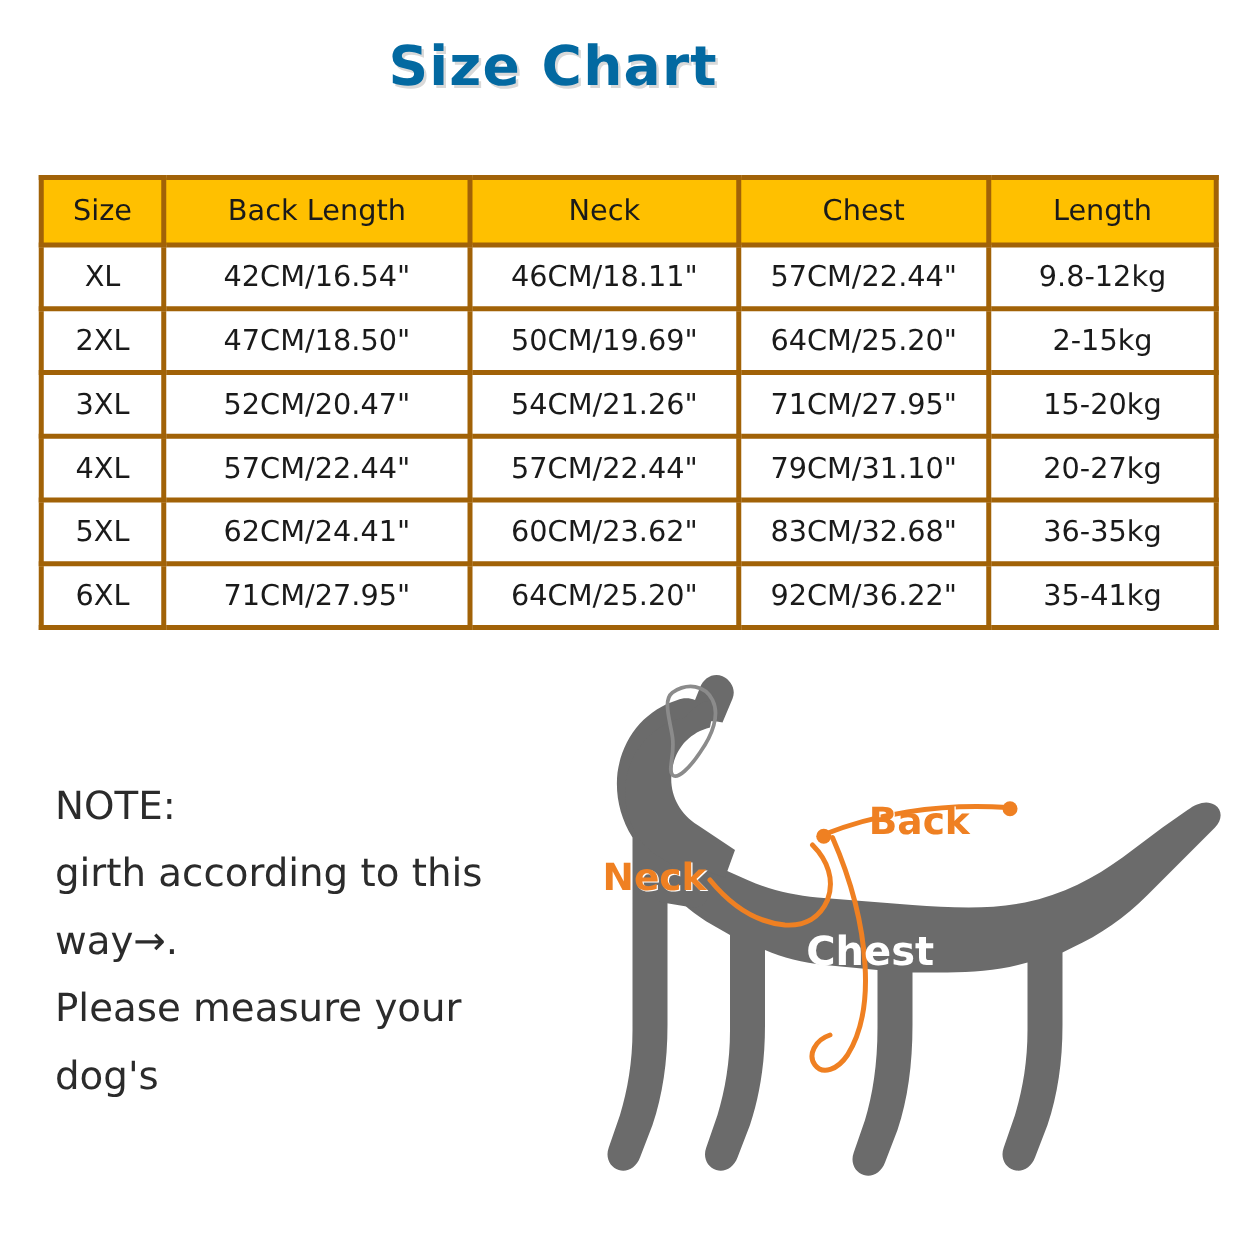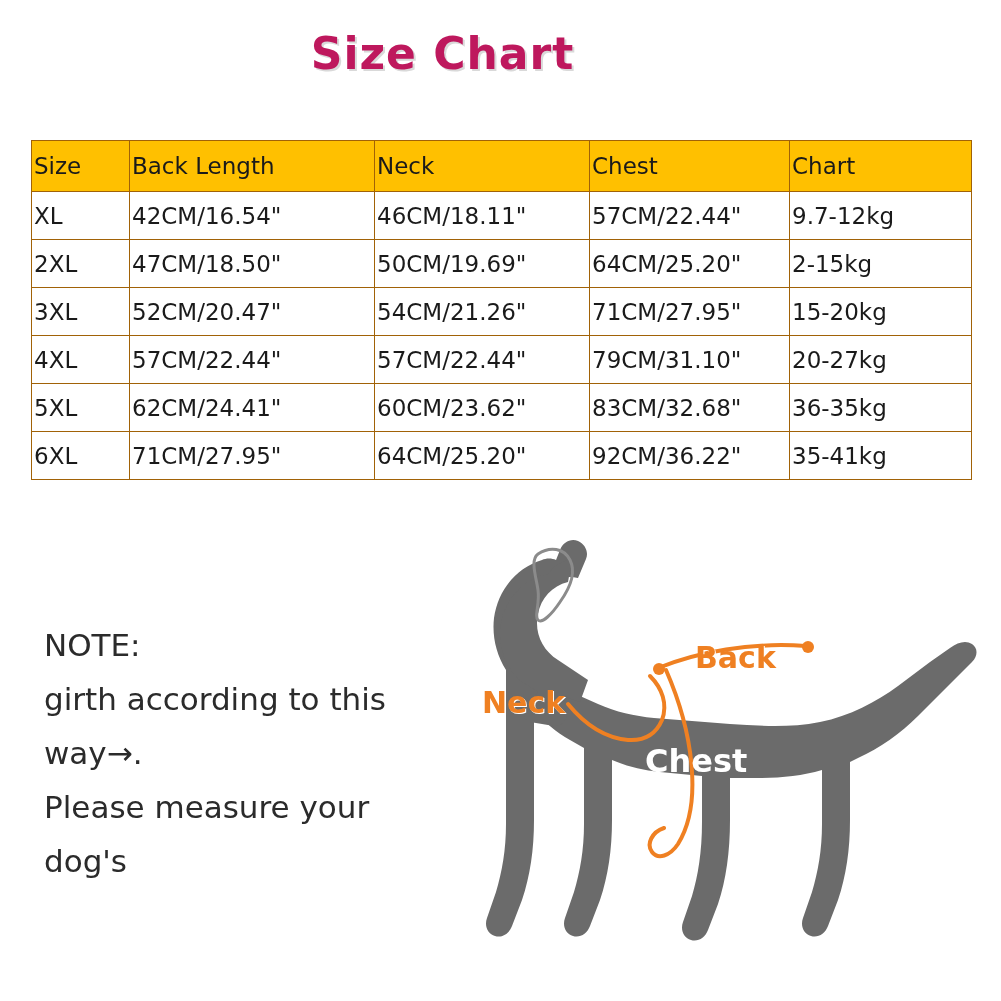--- a/index.html
+++ b/index.html
@@ -22,42 +22,42 @@
 
   
   .title {
     position: absolute;
     top: 28px;
     left: 0;
     width: 885px;
     text-align: center;
     font-size: 44px;
     font-weight: bold;
-    color: #be185d;
+    color: #0369a1;
     letter-spacing: 1px;
     text-shadow: 2px 2px 0 #d9d9d9;
     font-family: "DejaVu Sans", sans-serif;
   }
 
   
   .table-wrap {
     position: absolute;
     top: 140px;
     left: 31px;
     width: 940px;
   }
   table.size-table {
     border-collapse: collapse;
     width: 940px;
     table-layout: fixed;
   }
   table.size-table th,
   table.size-table td {
-    border: 1px solid #a16207;
-    text-align: left;
+    border: 4px solid #a16207;
+    text-align: center;
     font-size: 23px;
     color: #1a1a1a;
     height: 47px;
     padding: 0 2px;
     font-family: "DejaVu Sans", sans-serif;
     white-space: nowrap;
   }
   table.size-table thead th {
     background: #ffc000;
     font-weight: normal;
@@ -121,30 +121,30 @@
           <col class="c2">
           <col class="c3">
           <col class="c4">
       </colgroup>
       <thead>
         <tr>
           <th>Size</th>
           <th>Back Length</th>
           <th>Neck</th>
           <th>Chest</th>
-          <th>Chart</th>
+          <th>Length</th>
         </tr>
       </thead>
       <tbody>
         <tr>
           <td>XL</td>
           <td>42CM/16.54"</td>
           <td>46CM/18.11"</td>
           <td>57CM/22.44"</td>
-          <td>9.7-12kg</td>
+          <td>9.8-12kg</td>
         </tr>
         <tr>
           <td>2XL</td>
           <td>47CM/18.50"</td>
           <td>50CM/19.69"</td>
           <td>64CM/25.20"</td>
           <td>2-15kg</td>
         </tr>
         <tr>
           <td>3XL</td>

